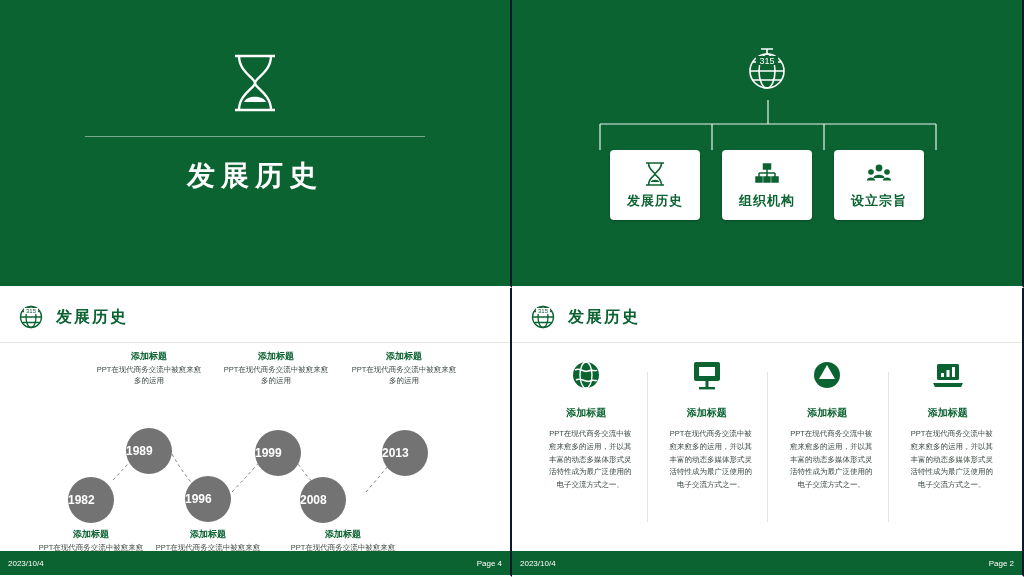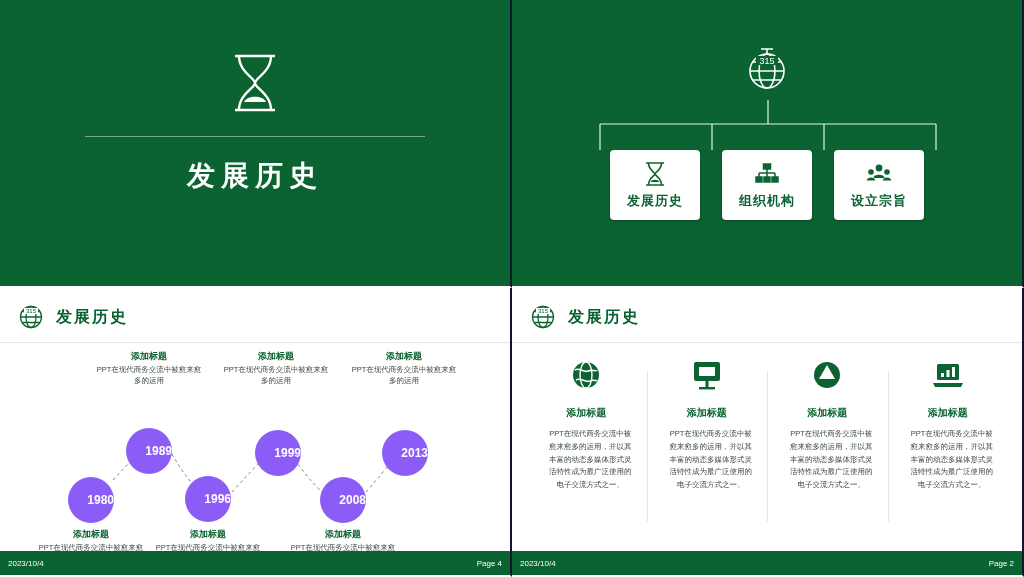--- a/index.html
+++ b/index.html
@@ -74,22 +74,22 @@
     background: #0c6332; color: #ffffff; font-size: 8px;
     display: flex; align-items: center; justify-content: space-between;
     padding: 12px 8px;
   }
 
   
   .s3-area { position: absolute; left: 0; top: 54px; width: 510px; height: 221px; }
   .s3-svg { position: absolute; left: 0; top: 0; }
   .node {
     position: absolute; width: 46px; height: 46px; border-radius: 50%;
-    background: #8b5cf6; color: #ffffff; font-size: 12px; font-weight: bold;
-    display: flex; align-items: center; justify-content: flex-end;
+    background: #737373; color: #ffffff; font-size: 12px; font-weight: bold;
+    display: flex; align-items: center; justify-content: flex-start;
   }
   .blk { position: absolute; width: 108px; text-align: center; }
   .blk .t { color: #0c6332; font-size: 9px; font-weight: bold; margin-bottom: 2px; }
   .blk .d { color: #3d4a42; font-size: 7.5px; line-height: 1.45; }
 
   
   .s4-cols {
     position: absolute; left: 14px; top: 70px; right: 14px;
     display: flex; gap: 0;
   }
@@ -199,32 +199,32 @@
     <div class="s3-area">
       <svg class="s3-svg" viewBox="0 0 510 221" width="510" height="221">
         <path d="M113 138 C128 122, 140 110, 148 98" stroke="#7d8a82" stroke-width="1" fill="none" stroke-dasharray="3 3"></path>
         <path d="M172 112 C182 130, 192 142, 200 150" stroke="#7d8a82" stroke-width="1" fill="none" stroke-dasharray="3 3"></path>
         <path d="M232 150 C245 136, 256 124, 265 114" stroke="#7d8a82" stroke-width="1" fill="none" stroke-dasharray="3 3"></path>
         <path d="M292 112 C302 130, 314 142, 322 150" stroke="#7d8a82" stroke-width="1" fill="none" stroke-dasharray="3 3"></path>
         <path d="M366 150 C378 136, 390 122, 398 112" stroke="#7d8a82" stroke-width="1" fill="none" stroke-dasharray="3 3"></path>
       </svg>
 
       <div class="node" style="left:68px; top:135px;">
-        <span>1980</span>
+        <span>1982</span>
       </div>
       <div class="node" style="left:126px; top:86px;">
         <span>1989</span>
       </div>
       <div class="node" style="left:185px; top:134px;">
         <span>1996</span>
       </div>
       <div class="node" style="left:255px; top:88px;">
         <span>1999</span>
       </div>
-      <div class="node" style="left:320px; top:135px;">
+      <div class="node" style="left:300px; top:135px;">
         <span>2008</span>
       </div>
       <div class="node" style="left:382px; top:88px;">
         <span>2013</span>
       </div>
 
       <div class="blk" style="left:95px; top:8px;">
         <div class="t">添加标题</div>
         <div class="d">PPT在现代商务交流中被愈来愈多的运用</div>
       </div>

